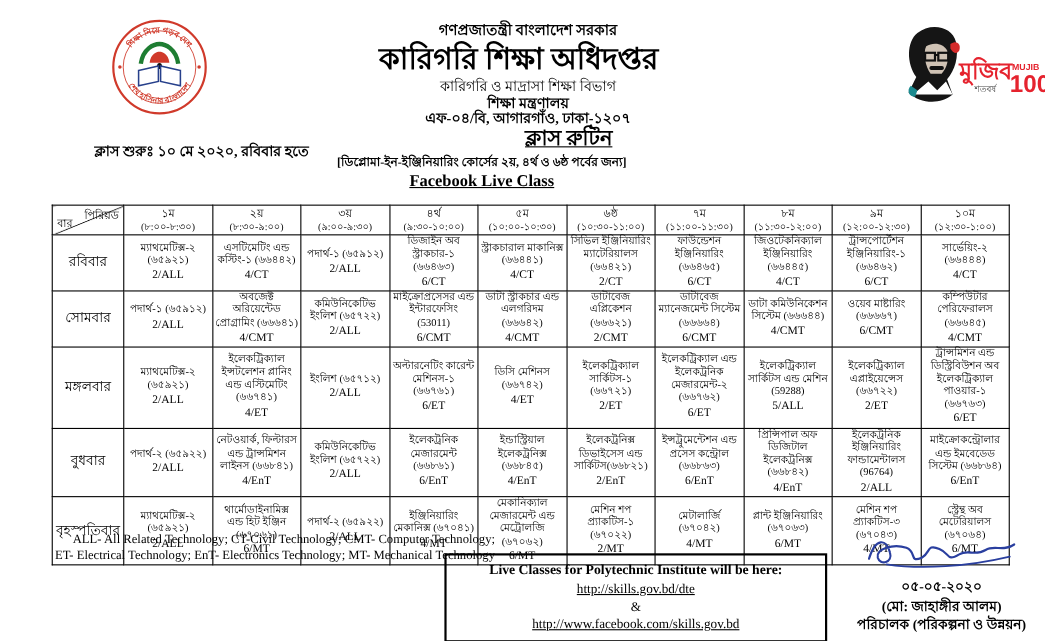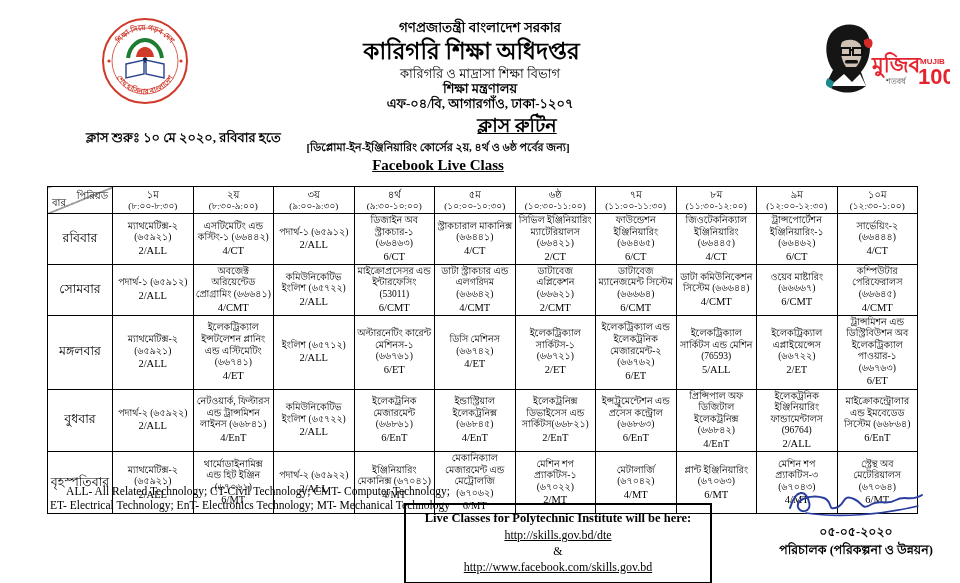--- a/index.html
+++ b/index.html
@@ -4,21 +4,21 @@
 <style>
   * { box-sizing: border-box; }
   body { margin: 0; background: #fff; }
   .page {
     position: relative; width: 960px; height: 583px; background: #fff;
     font-family: "Liberation Serif", serif; color: #000; overflow: hidden;
   }
   
   .gov-header { position: absolute; top: 20px; left: 0; width: 100%; text-align: center; line-height: 1.15; }
   .h-line1 { font-size: 13.5px; font-weight: bold; }
-  .h-org   { font-size: 23px;  font-weight: bold; margin: 3px 17px 2px 0; }
+  .h-org   { font-size: 27px;  font-weight: bold; margin: 3px 17px 2px 0; }
   .h-line3 { font-size: 13px; font-weight: normal; }
   .h-line4 { font-size: 13px;  font-weight: bold; }
   .h-line5 { font-size: 13px;  font-weight: bold; }
   .seal   { position: absolute; left: 100px; top: 16px; }
   .mujib  { position: absolute; left: 816px; top: 20px; }
   
   .start-text   { position: absolute; left: 86px;  top: 128px; font-size: 13px; font-weight: bold; }
   .routine-title{ position: absolute; left: 517px; top: 111px; transform: translateX(-50%);
                   font-size: 19px; font-weight: bold; text-decoration: underline; }
   .subtitle     { position: absolute; left: 438px; top: 139px; transform: translateX(-50%);
@@ -42,21 +42,21 @@
     background: linear-gradient(to bottom right, #fff calc(50% - 0.7px), #000 50%, #fff calc(50% + 0.7px)); }
   .corner-period { position: absolute; top: 1px; right: 4px; font-size: 10px; }
   .corner-day    { position: absolute; bottom: 1px; left: 4px; font-size: 10px; }
   .p-label { font-size: 10px; line-height: 1.15; }
   .p-time  { font-size: 9px;  line-height: 1.15; }
   .day-cell{ font-size: 12.5px; }
   .sub { font-size: 9.5px; line-height: 1.22; }
   .grp { font-size: 10.5px; line-height: 1.15; margin-top: 1px; }
   
   .legend { position: absolute; left: 50px; top: 484px; font-size: 11.5px; line-height: 1.25; text-align: right; }
-  .link-box { position: absolute; left: 404px; top: 503px; width: 308px; border: 2px solid #000;
+  .link-box { position: absolute; left: 404px; top: 503px; width: 348px; border: 2px solid #000;
               text-align: center; padding: 5px 6px 7px 6px; line-height: 1.35; }
   .lb-title { font-size: 12.5px; font-weight: bold; }
   .lb-link  { font-size: 12px; color: #000000; text-decoration: underline; display: block; cursor: pointer; }
   .lb-amp   { font-size: 12px; }
   .sign-block { position: absolute; left: 758px; top: 482px; width: 196px; text-align: center; line-height: 1.4; }
   .sg-date, .sg-name, .sg-desig { font-size: 12.5px; font-weight: bold; }
 </style>
 </head>
 <body>
 
@@ -290,21 +290,21 @@
           </td>
           <td>
             <div class="sub">ইলেকট্রিক্যাল সার্কিটস-১ (৬৬৭২১)</div>
             <div class="grp">2/ET</div>
           </td>
           <td>
             <div class="sub">ইলেকট্রিক্যাল এন্ড ইলেকট্রনিক মেজারমেন্ট-২ (৬৬৭৬২)</div>
             <div class="grp">6/ET</div>
           </td>
           <td>
-            <div class="sub">ইলেকট্রিক্যাল সার্কিটস এন্ড মেশিন (76593)</div>
+            <div class="sub">ইলেকট্রিক্যাল সার্কিটস এন্ড মেশিন (59288)</div>
             <div class="grp">5/ALL</div>
           </td>
           <td>
             <div class="sub">ইলেকট্রিক্যাল এপ্লাইয়েন্সেস (৬৬৭২২)</div>
             <div class="grp">2/ET</div>
           </td>
           <td>
             <div class="sub">ট্রান্সমিশন এন্ড ডিস্ট্রিবিউশন অব ইলেকট্রিক্যাল পাওয়ার-১ (৬৬৭৬৩)</div>
             <div class="grp">6/ET</div>
           </td>
@@ -409,16 +409,17 @@
     <div class="lb-amp">&amp;</div>
     <a class="lb-link">http://www.facebook.com/skills.gov.bd</a>
   </div>
 
   <div class="sign-block">
     <svg width="160" height="36" viewBox="0 0 160 36">
       <path d="M14 26 C20 6 30 8 33 20 C36 30 24 32 22 25 C20 17 36 12 48 16 C58 20 50 30 62 25 C70 21 66 12 78 17 C88 21 84 29 96 22 C104 17 110 24 120 18 C128 13 136 20 146 13" fill="none" stroke="#2a3f9f" stroke-width="2" stroke-linecap="round"></path>
       <path d="M30 31 C62 36 104 33 142 24" fill="none" stroke="#2a3f9f" stroke-width="1.6" stroke-linecap="round"></path>
     </svg>
     <div class="sg-date">০৫-০৫-২০২০</div>
+    <div class="sg-name">(মো: জাহাঙ্গীর আলম)</div>
     <div class="sg-desig">পরিচালক (পরিকল্পনা ও উন্নয়ন)</div>
   </div>
 
 </div>
 
 </body></html>

